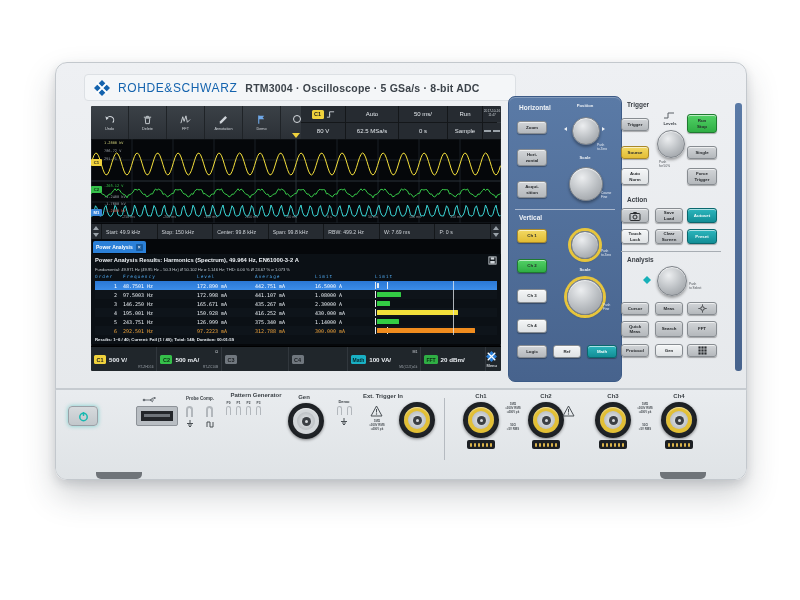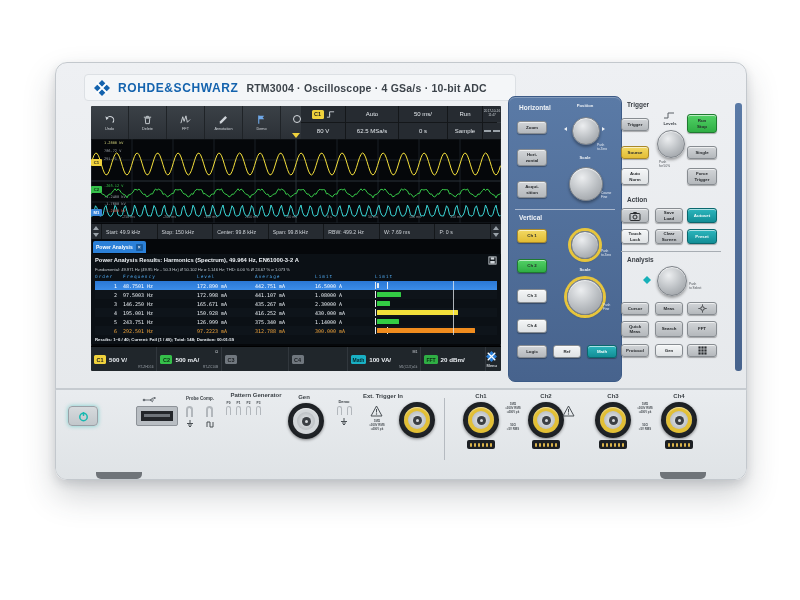--- a/index.html
+++ b/index.html
@@ -2,21 +2,21 @@
 <html><head>
 <meta charset="utf-8">
 <style>
   html,body{margin:0;padding:0;background:#ffffff;font-family:"Liberation Sans", sans-serif;}
   .stage{position:relative;width:800px;height:600px;background:#ffffff;overflow:hidden;}
   .device{position:absolute;left:55px;top:62px;width:690px;height:416px;background:linear-gradient(#eef0f3,#e4e7ea);
     border:1px solid #c3c8cd;border-radius:12px;box-shadow:0 16px 32px rgba(45,55,65,.22),0 4px 10px rgba(45,55,65,.15);}
   
   .brand-plate{position:absolute;left:28px;top:11px;width:432px;height:27px;background:#f4f6f8;border:1px solid #dcе0e4;
     border:1px solid #dce0e4;border-radius:4px;display:flex;align-items:center;gap:8px;padding-left:9px;box-sizing:border-box;}
-  .brand-name{font-size:12px;font-weight:bold;color:#1463ae;letter-spacing:.6px;}
+  .brand-name{font-size:12px;font-weight:normal;color:#1463ae;letter-spacing:.6px;}
   .model-line{font-size:10.5px;font-weight:bold;color:#3c434a;letter-spacing:.2px;}
   
   .screen{position:absolute;left:35px;top:43px;width:410px;height:265px;background:#05070a;border-radius:2px;overflow:hidden;box-shadow:inset 0 0 0 1px #1a1d21;}
   .tb{position:absolute;left:0;top:0;width:410px;height:33px;background:linear-gradient(#3b4147,#2b3036);border-bottom:1px solid #000;display:flex;}
   .tbtn{width:37px;height:33px;border-right:1px solid #1f2327;display:flex;flex-direction:column;align-items:center;justify-content:center;gap:2px;cursor:pointer;}
   .tbtn span{font-size:3.8px;color:#cfd4d9;}
   .tb-circ{position:absolute;left:202px;top:9px;width:6px;height:6px;border:1px solid #d6dade;border-radius:50%;}
   .tb-trimark{position:absolute;left:201px;top:27px;border-left:4px solid transparent;border-right:4px solid transparent;border-top:5px solid #f0d23c;}
   .status{position:absolute;left:210px;top:0;width:196px;height:33px;display:grid;grid-template-columns:44px 52px 48px 34px 18px;grid-template-rows:16px 16px;gap:1px;background:#14171a;}
   .scell{background:#262b31;color:#e3e8ec;font-size:6px;display:flex;align-items:center;justify-content:center;gap:2px;overflow:hidden;}
@@ -135,21 +135,21 @@
 
 <div class="stage">
  <div class="device">
 
   <div class="brand-plate">
     <svg width="16" height="16" viewBox="0 0 16 16">
       <path d="M8 0 L16 8 L8 16 L0 8 Z" fill="#1463ae"></path>
       <path d="M2.5 2.5 L13.5 13.5 M13.5 2.5 L2.5 13.5" stroke="#ffffff" stroke-width="1.8"></path>
     </svg>
     <span class="brand-name">ROHDE&amp;SCHWARZ</span>
-    <span class="model-line">RTM3004 · Oscilloscope · 4 GSa/s · 10-bit ADC</span>
+    <span class="model-line">RTM3004 · Oscilloscope · 5 GSa/s · 8-bit ADC</span>
   </div>
 
   <div class="screen">
     <div class="tb">
       <div class="tbtn">
         <svg width="11" height="11" viewBox="0 0 12 12">
               <path d="M9.5 9.5 A4 4 0 1 0 3.5 4" fill="none" stroke="#cfd4d9" stroke-width="1.2"></path>
               <path d="M1.5 2.5 L5 4.5 L2.5 6.5 Z" fill="#cfd4d9"></path>
             </svg>
         <span>Undo</span>

